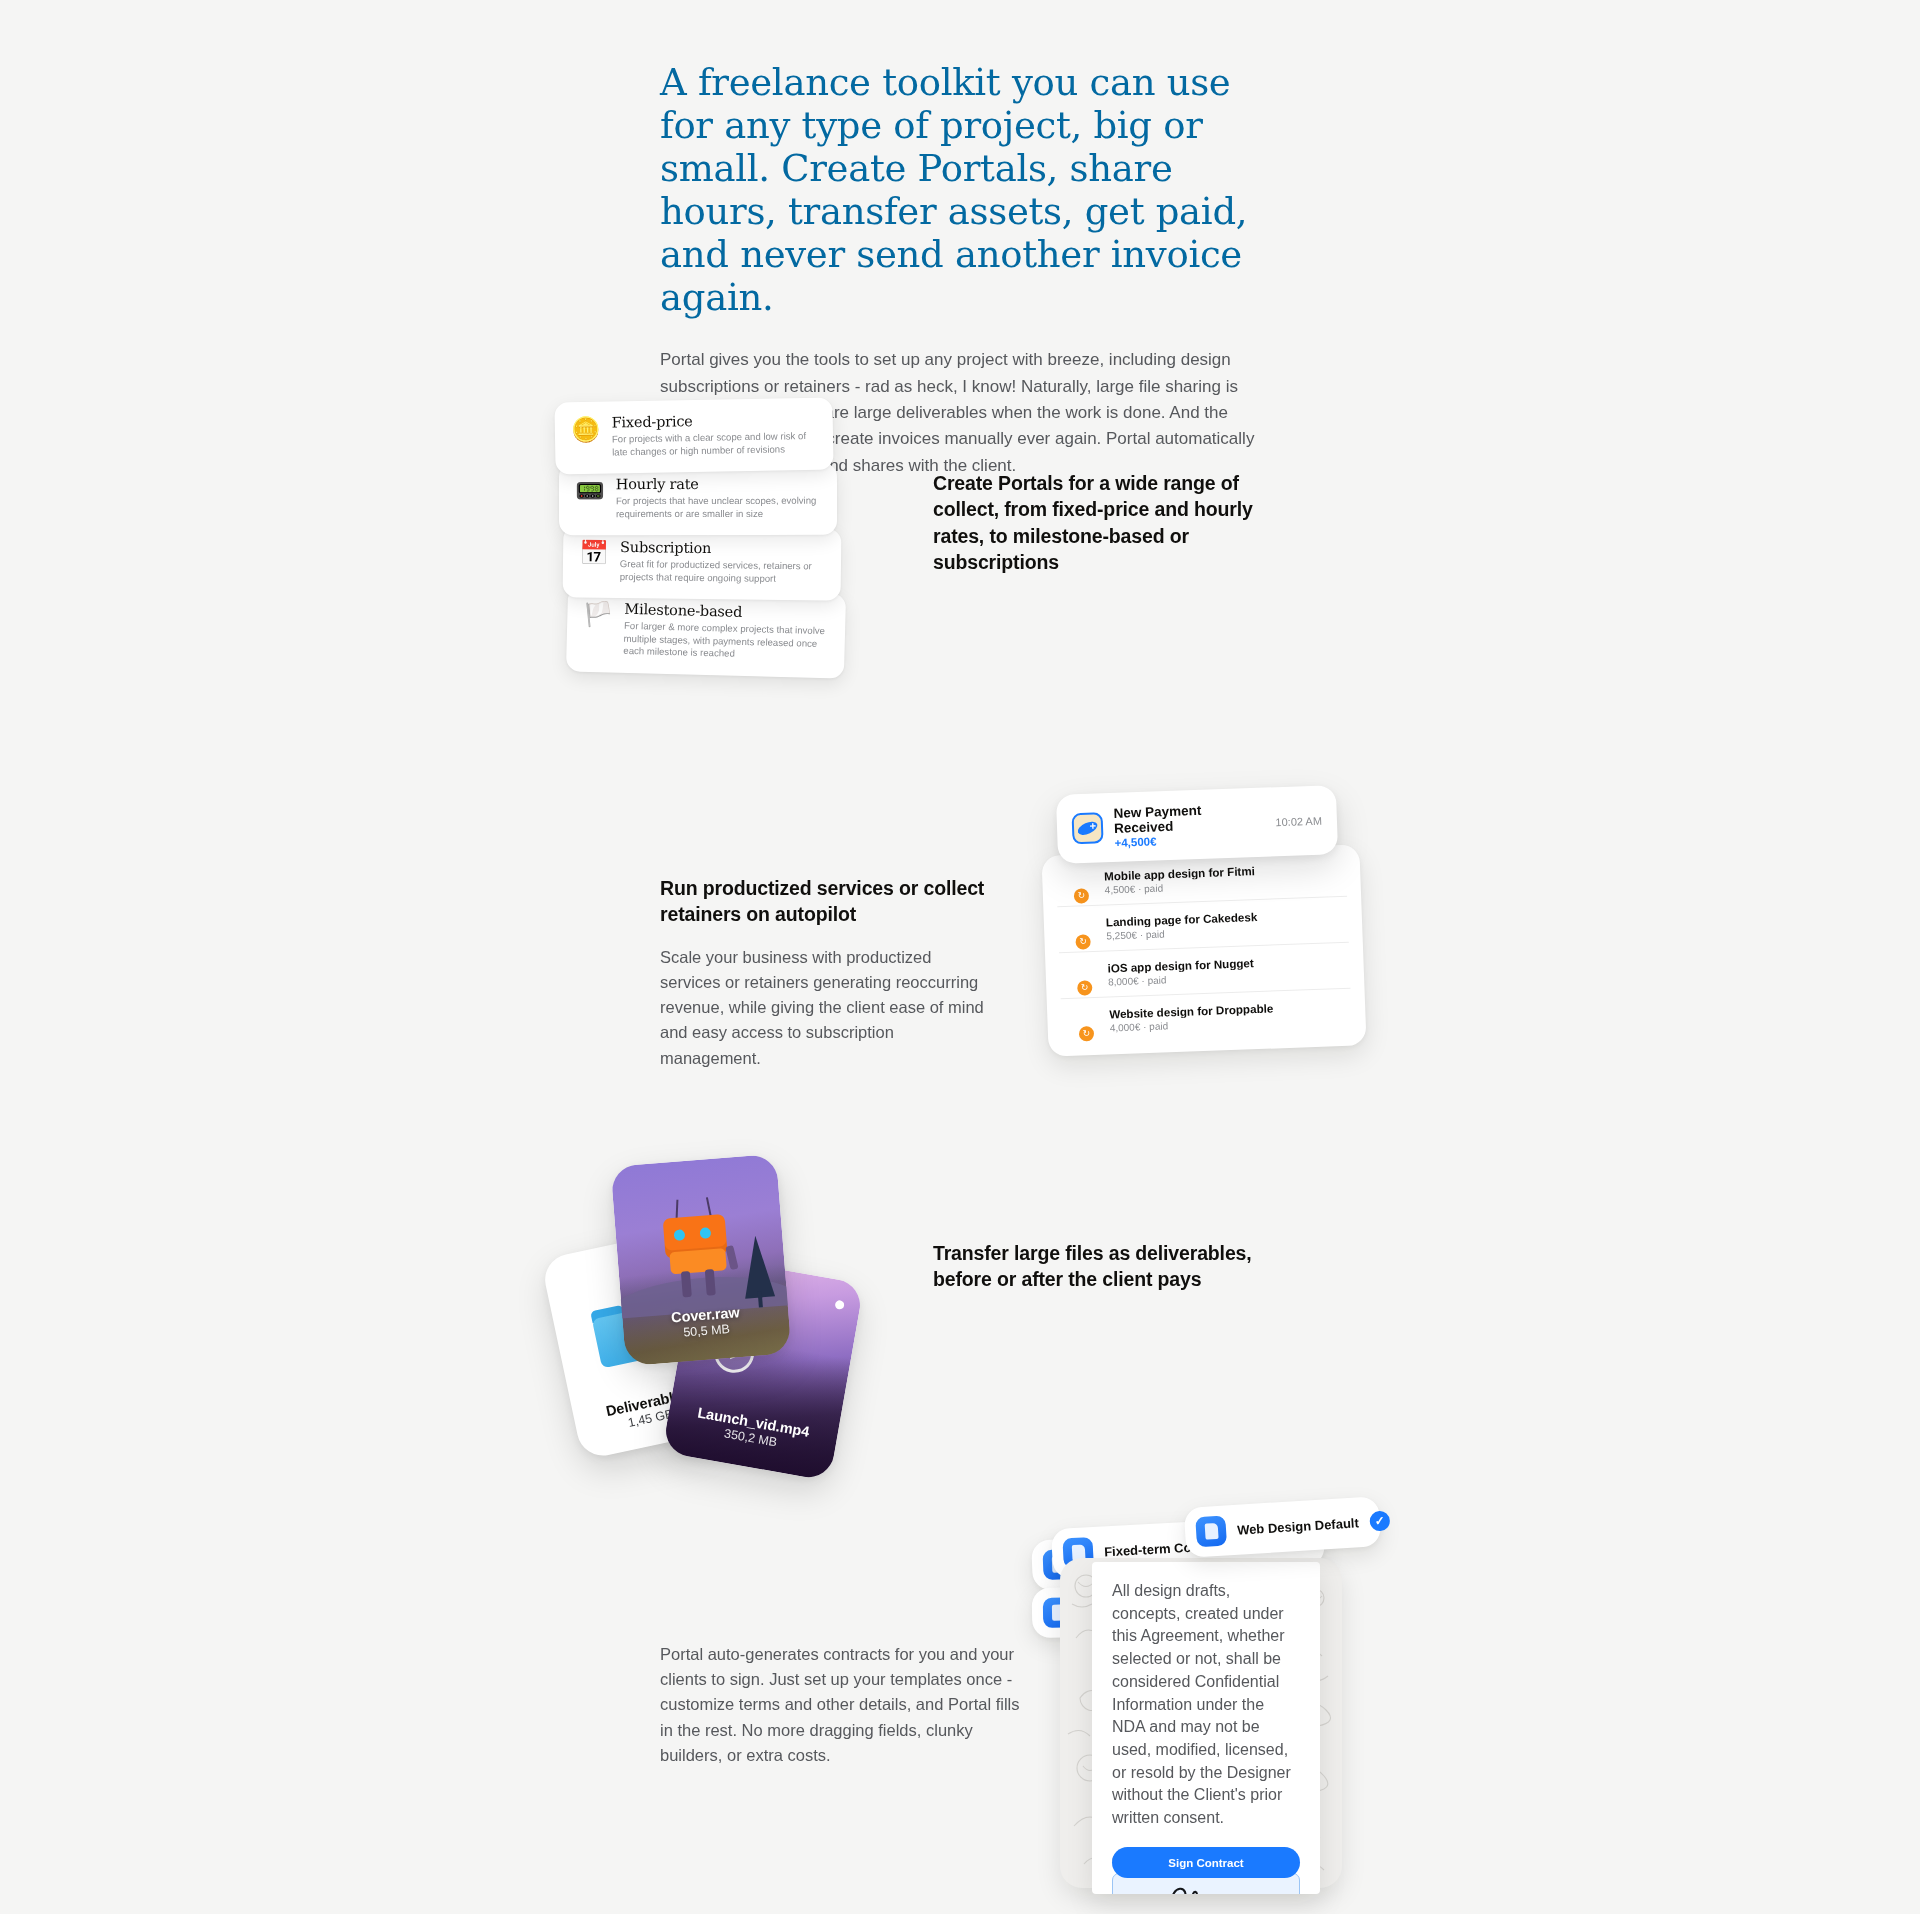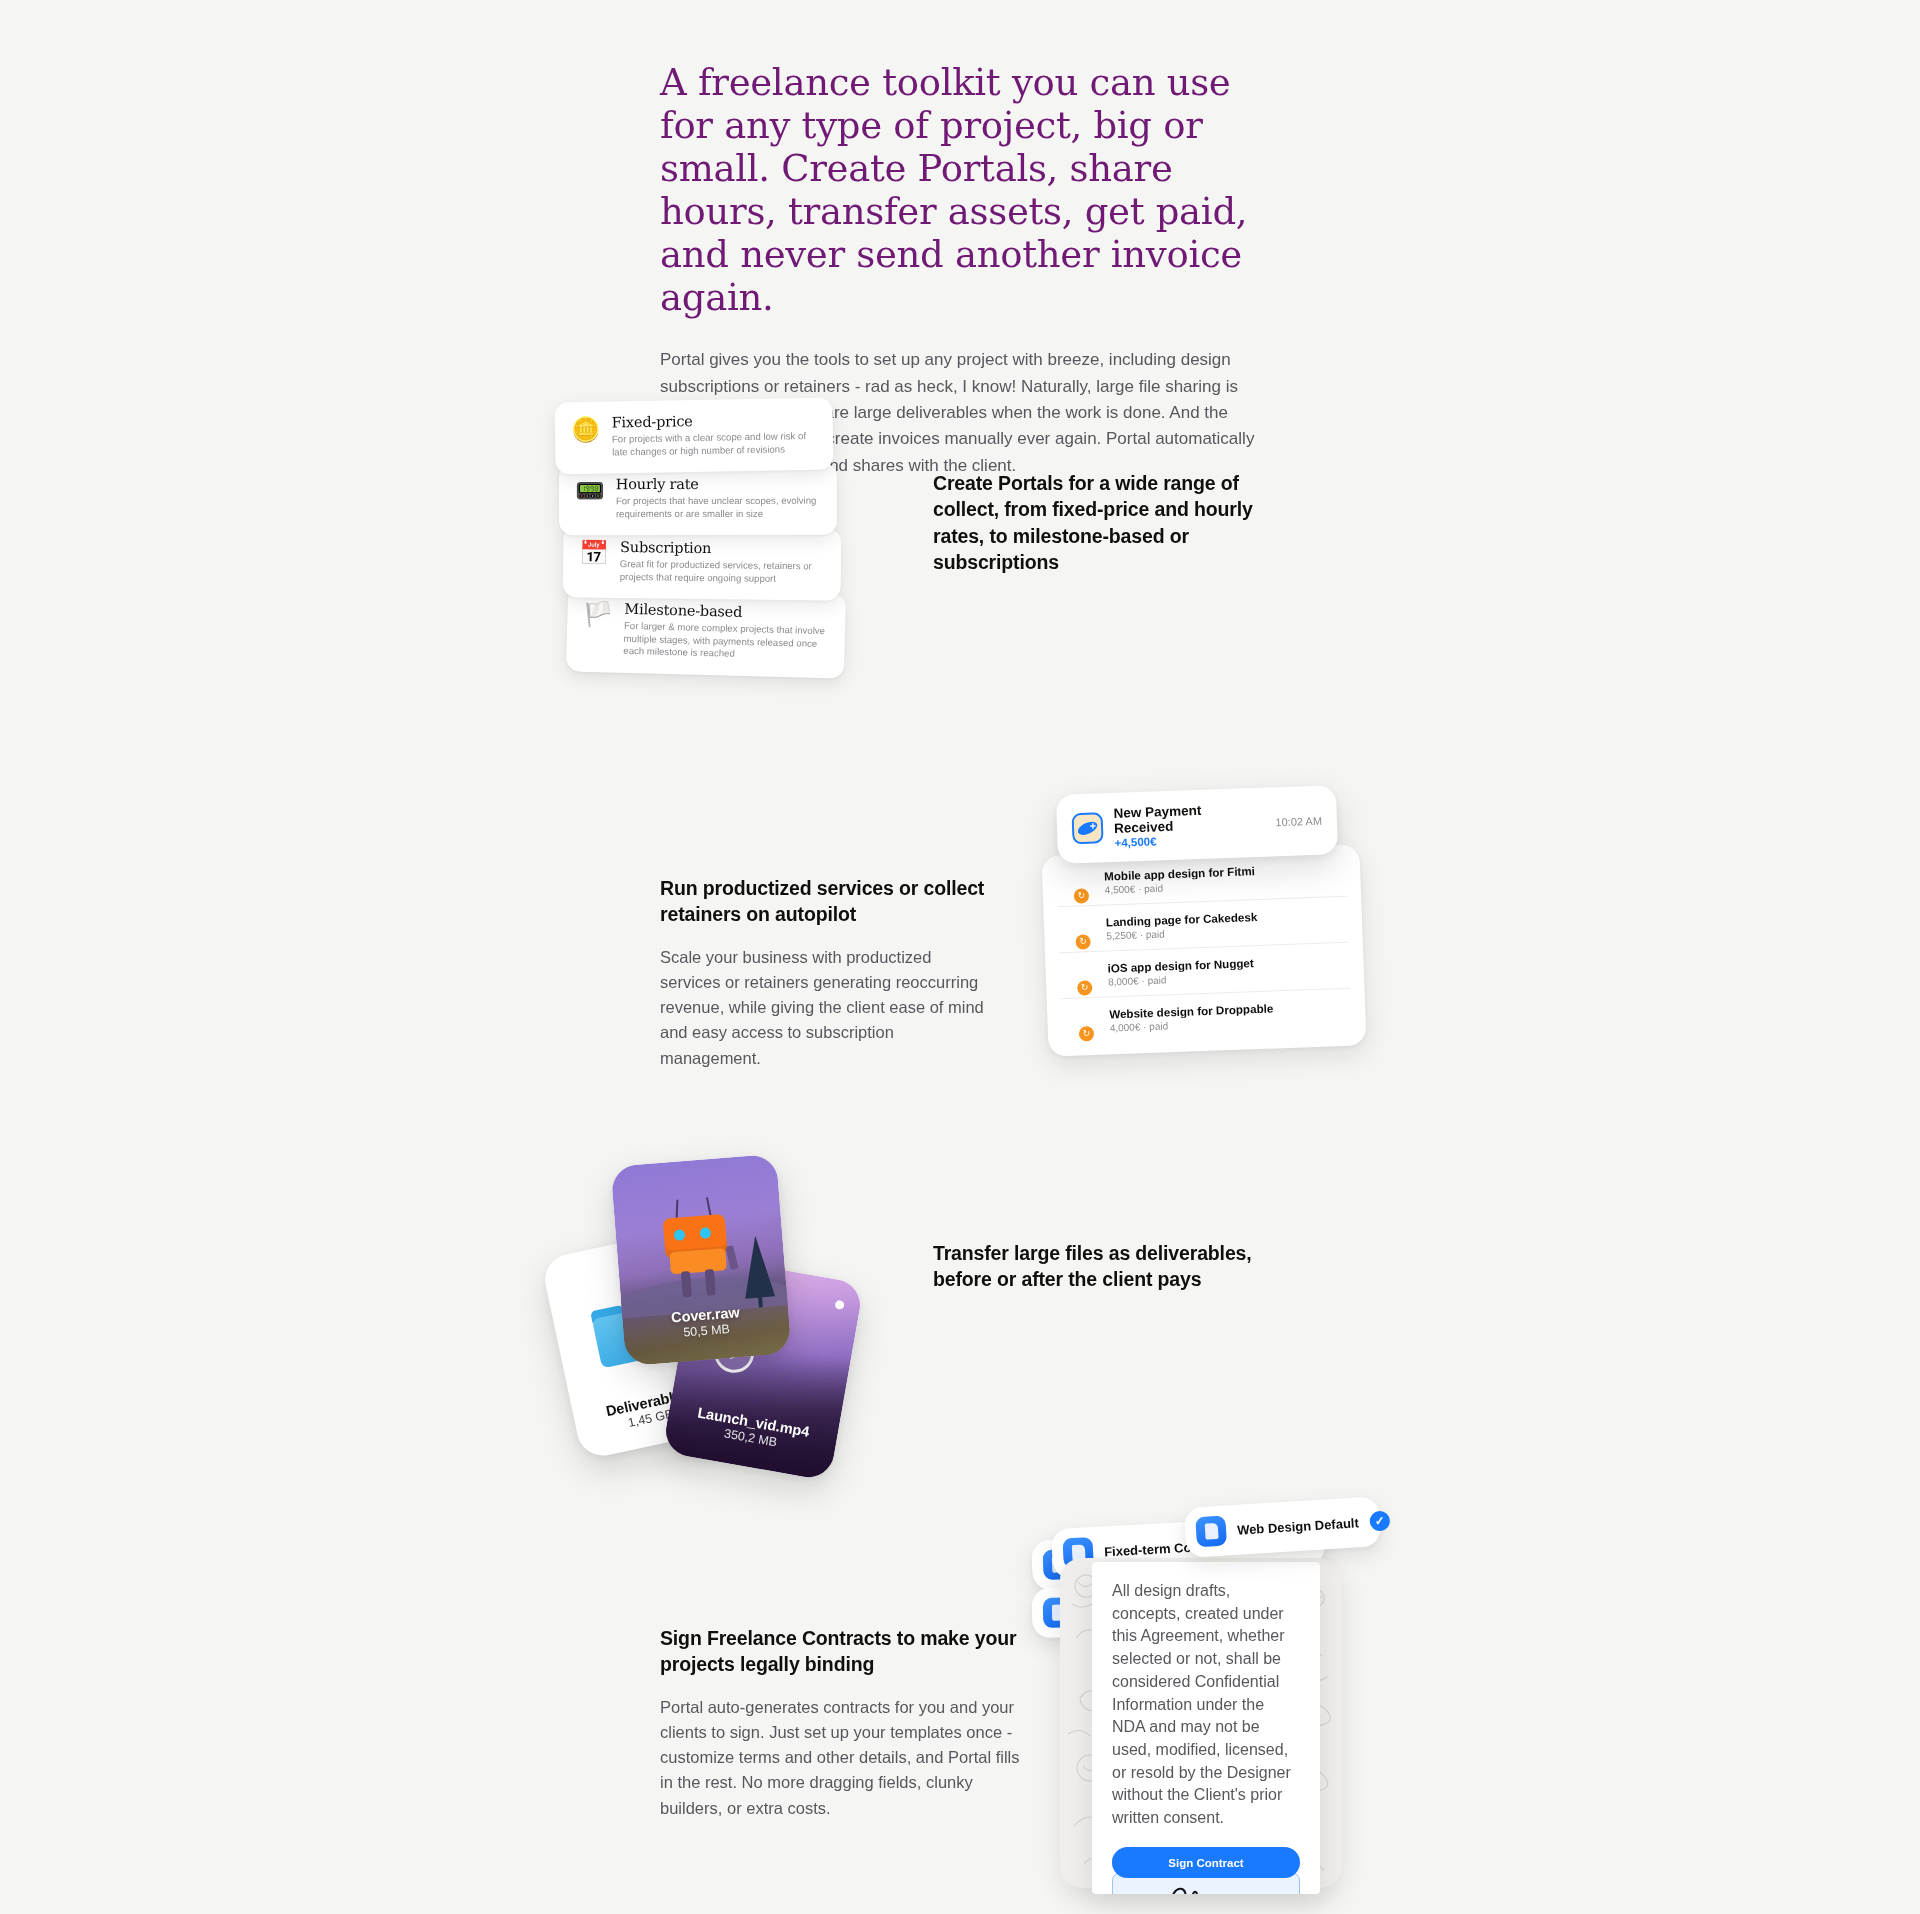--- a/index.html
+++ b/index.html
@@ -24,21 +24,21 @@
     position: absolute;
     left: 660px;
     top: 62px;
     width: 600px;
   }
   .hero-title {
     font-family: "DejaVu Serif", "Liberation Serif", serif;
     font-size: 37px;
     line-height: 1.16;
     letter-spacing: -0.3px;
-    color: #701a75;
+    color: #0369a1;
     font-weight: 400;
     width: 600px;
   }
   .hero-body {
     margin-top: 28px;
     width: 595px;
     font-size: 17px;
     line-height: 1.55;
     color: #56585c;
   }
@@ -609,21 +609,20 @@
     </div>
 
     <div class="copy">
       <h3>Transfer large files as deliverables, before or after the client pays</h3>
     </div>
   </div>
 
   <div class="section sec4">
 
     <div class="copy">
-      <h3>Sign Freelance Contracts to make your projects legally binding</h3>
       <p>Portal auto-generates contracts for you and your clients to sign. Just set up your templates once - customize terms and other details, and Portal fills in the rest. No more dragging fields, clunky builders, or extra costs.</p>
     </div>
 
     <div class="contract-wrap">
 
       <div class="pill-card pill-back1">
         <span class="doc-ico"></span>
       </div>
 
       <div class="pill-card pill-back2">

